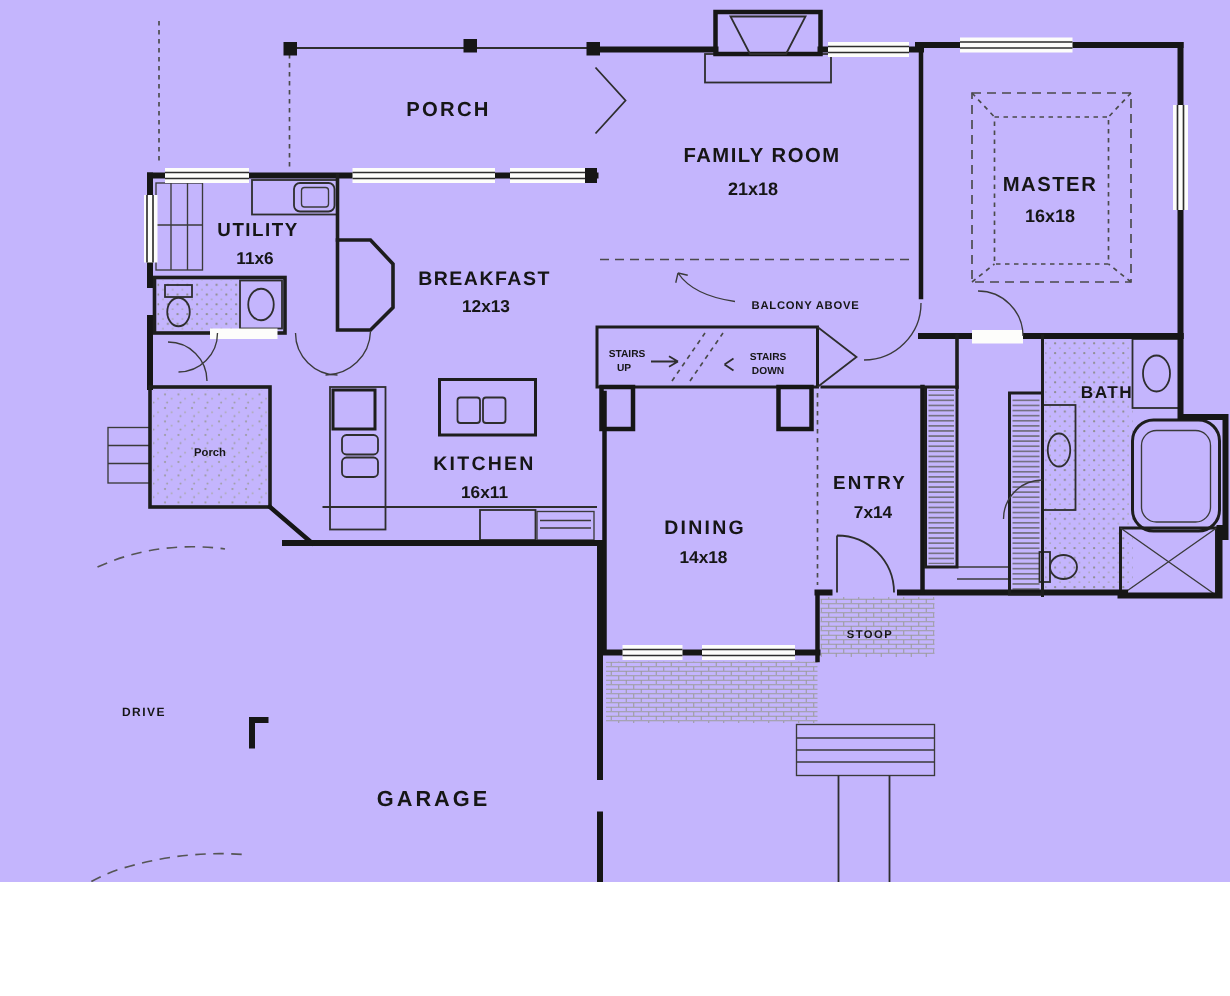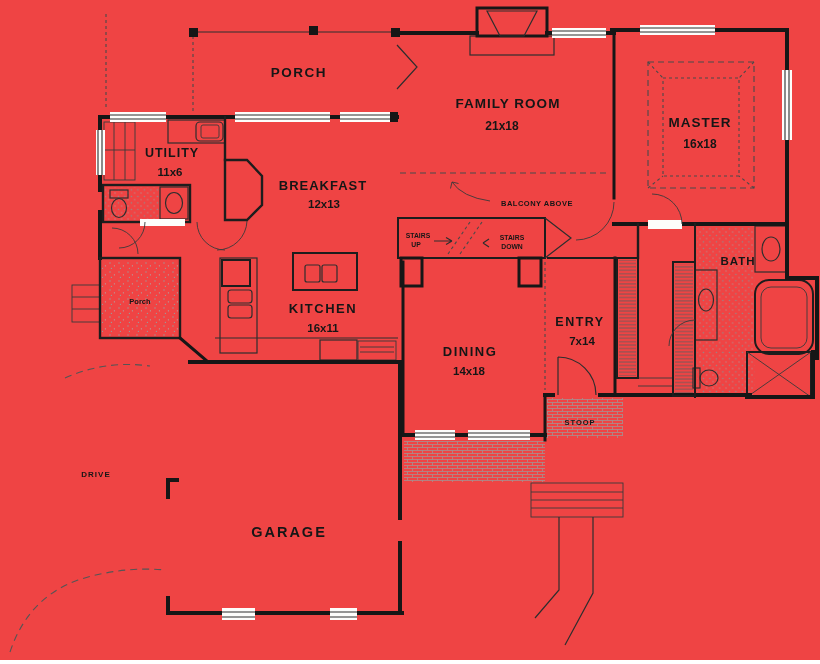--- a/index.html
+++ b/index.html
@@ -1,16 +1,16 @@
 <!DOCTYPE html>
 <html><head>
 <meta charset="utf-8">
 <style>
   html,body{margin:0;padding:0;background:#ffffff;}
-  #plan-wrap{position:relative;width:820px;height:660px;background:#ef4444;overflow:hidden;}
+  #plan-wrap{position:relative;width:820px;height:588px;background:#c4b5fd;overflow:hidden;}
   svg{position:absolute;left:0;top:0;}
   text{font-family:"Liberation Sans",sans-serif;font-weight:700;fill:#161616;}
   .w4{stroke:#161616;stroke-width:4;fill:none;stroke-linecap:square;}
   .w3{stroke:#161616;stroke-width:3;fill:none;stroke-linecap:square;}
   .w25{stroke:#1d1d1d;stroke-width:2.4;fill:none;stroke-linecap:square;}
   .w2{stroke:#1d1d1d;stroke-width:2;fill:none;stroke-linecap:square;}
   .thin{stroke:#2e2e2e;stroke-width:1.2;fill:none;}
   .hair{stroke:#3a3a3a;stroke-width:0.9;fill:none;}
   .winline{stroke:#2e2e2e;stroke-width:1.1;fill:none;}
   .dashl{stroke:#4a4a4a;stroke-width:1.1;fill:none;stroke-dasharray:6 4;}

